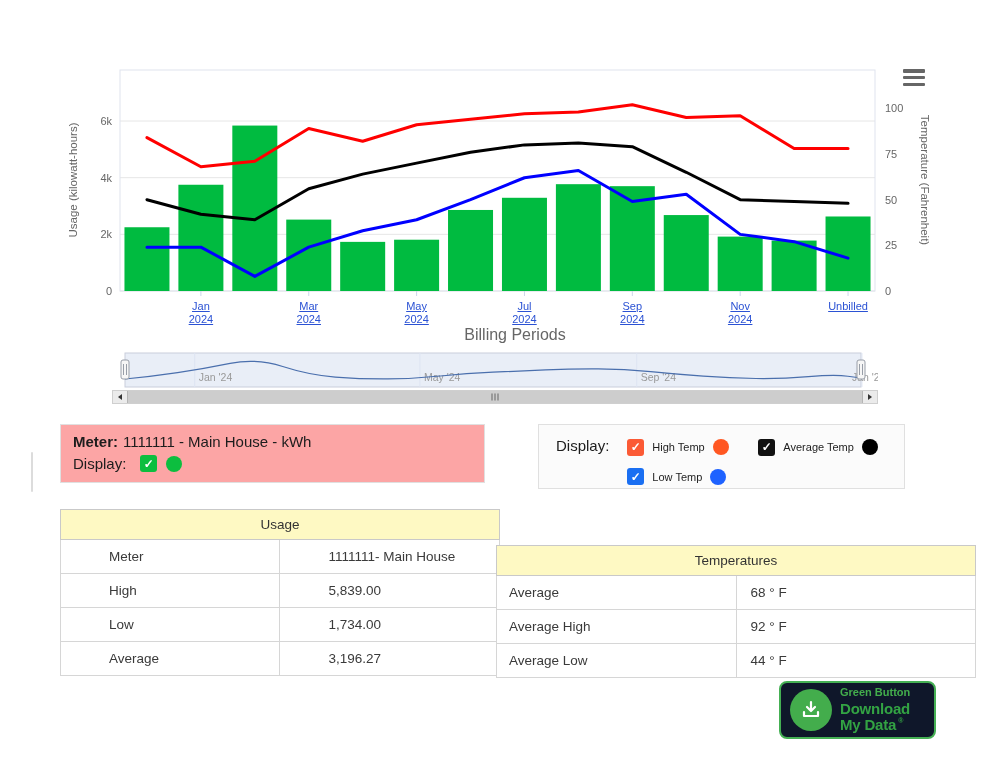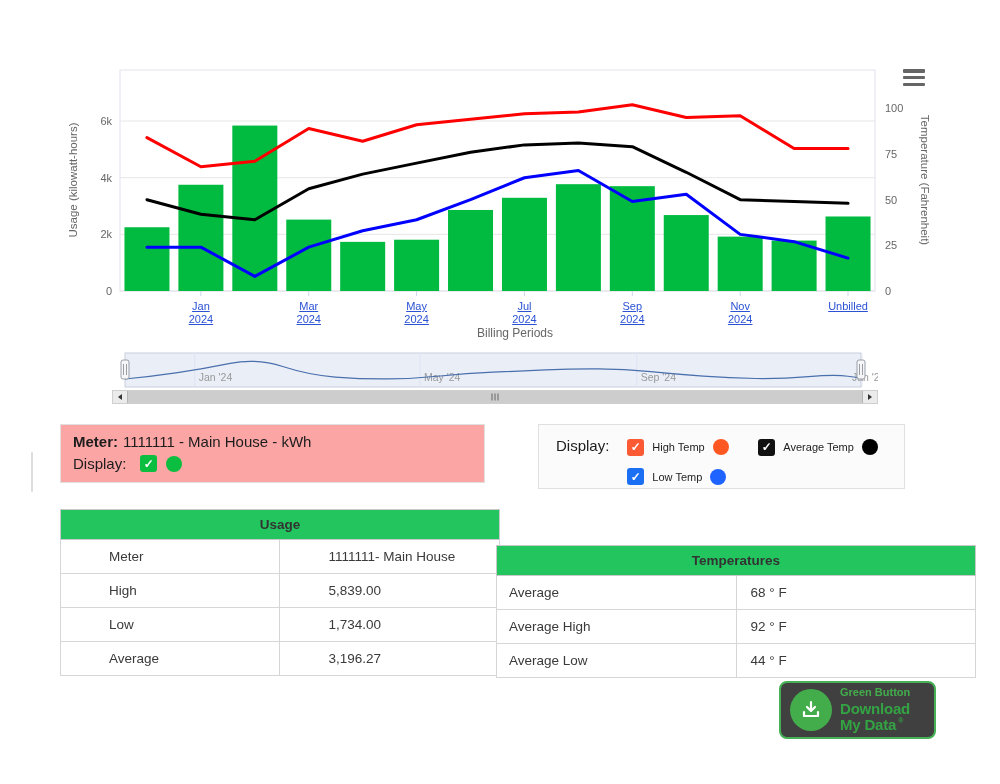--- a/index.html
+++ b/index.html
@@ -6,21 +6,21 @@
   .page{position:relative;width:1000px;height:784px;background:#fff;overflow:hidden;
         font-family:"Liberation Sans", sans-serif;color:#333;}
 
   
   #chart-svg{position:absolute;left:60px;top:58px;}
   #x-labels{position:absolute;left:120px;top:300px;width:755px;height:34px;}
   #x-labels a{position:absolute;transform:translateX(-50%);text-align:center;
               font-size:11px;line-height:13px;color:#2B52D4;text-decoration:underline;
               cursor:pointer;display:block;white-space:nowrap;}
   .x-axis-title{position:absolute;left:120px;top:326px;width:790px;text-align:center;
-                font-size:12px;color:#666;}
+                font-size:16px;color:#666;}
   .hamburger{position:absolute;left:903px;top:69px;width:22px;height:17px;cursor:pointer;
              display:flex;flex-direction:column;justify-content:space-between;}
   .hamburger span{display:block;height:3.5px;background:#666;border-radius:1px;}
 
   
   #nav-svg{position:absolute;left:112px;top:352px;}
   .scrollbar{position:absolute;left:112px;top:390px;width:766px;height:14px;
              display:flex;align-items:stretch;border:1px solid #cfcfcf;background:#f2f2f2;box-sizing:border-box;}
   .sb-btn{width:14px;background:#ebebeb;position:relative;cursor:pointer;flex:0 0 14px;}
   .sb-btn::after{content:"";position:absolute;top:50%;left:50%;transform:translate(-50%,-50%);
@@ -51,32 +51,32 @@
   .temp-panel{left:538px;top:424px;width:367px;height:65px;background:#fbfbfb;
               padding:11px 0 0 17px;display:flex;}
   .temp-panel .display-label{font-size:15px;color:#1d1d1d;margin-right:18px;margin-top:1px;}
   .temp-items{display:grid;grid-template-columns:131px auto;row-gap:7px;}
   .titem{display:flex;align-items:center;cursor:pointer;}
   .titem .tlabel{font-size:11px;color:#1d1d1d;margin:0 8px;}
 
   
   table.stats{position:absolute;border-collapse:collapse;font-size:13.5px;color:#3a3a3a;
               background:#fff;}
-  table.stats th{background:#22c55e;font-weight:bold;height:27px;border:1px solid #c9c9c9;
+  table.stats th{background:#fef9c3;font-weight:normal;height:27px;border:1px solid #c9c9c9;
                  font-size:13.5px;color:#333;}
   table.stats td{height:34px;border:1px solid #d6d6d6;padding:0 0 0 12px;}
   table.stats td.val{padding-left:14px;}
   #usage-table{left:60px;top:509px;width:440px;}
   #usage-table td{width:220px;box-sizing:border-box;padding-left:48px;}
   #temps-table{left:496px;top:509px;width:480px;margin-top:36px;}
   #temps-table td{width:205px;box-sizing:border-box;}
 
   
   .gbtn{position:absolute;left:779px;top:681px;width:157px;height:58px;box-sizing:border-box;
-        border:2px solid #45B054;border-radius:8px;background:#404040;display:flex;
+        border:2px solid #45B054;border-radius:8px;background:#0f172a;display:flex;
         align-items:center;padding-left:9px;cursor:pointer;text-decoration:none;}
   .gcircle{width:42px;height:42px;border-radius:50%;background:#43AD4C;display:flex;
            align-items:center;justify-content:center;flex:0 0 42px;}
   .gtext{display:flex;flex-direction:column;margin-left:8px;line-height:1.05;}
   .g1{font-size:11px;color:#43AD4C;font-weight:600;margin-bottom:2px;}
   .g2,.g3{font-size:15px;font-weight:800;color:#33A343;letter-spacing:-0.2px;}
   .reg{font-size:7px;vertical-align:top;margin-left:2px;font-weight:600;}
 </style>
 </head>
 <body>

